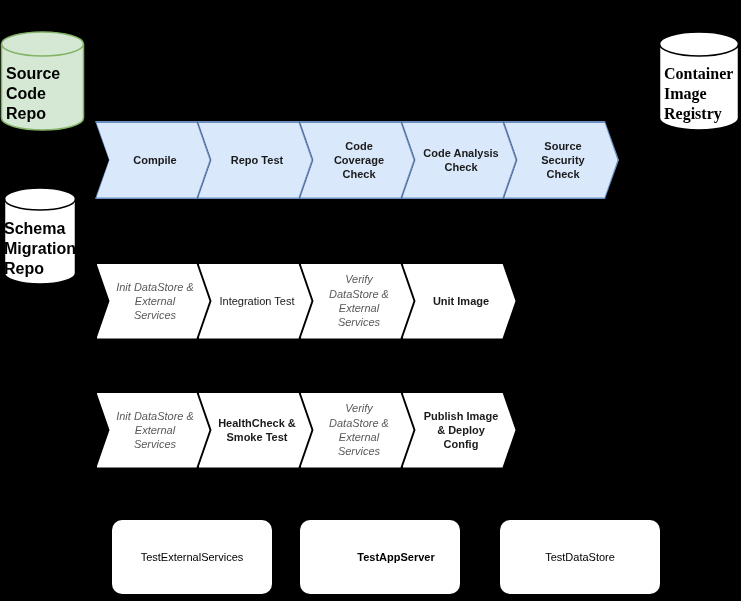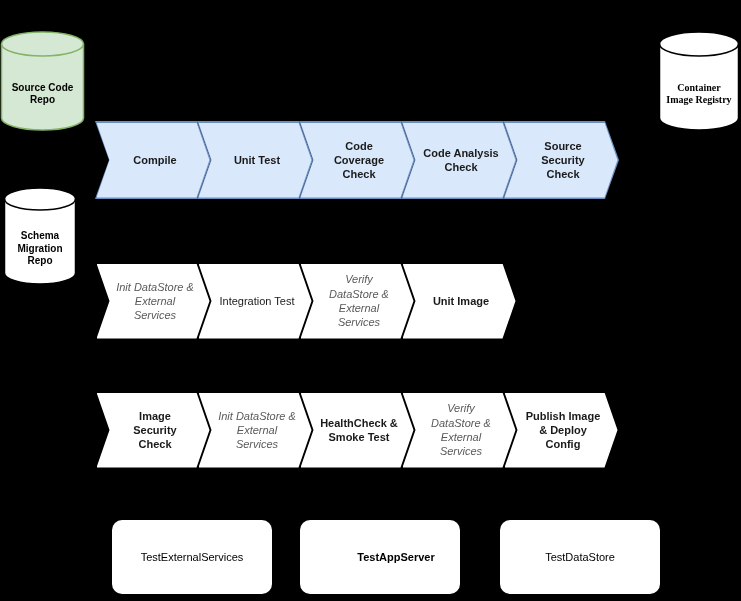--- a/index.html
+++ b/index.html
@@ -7,21 +7,21 @@
     position:relative; width:741px; height:601px; background:#000000;
     font-family:"Liberation Sans", sans-serif; overflow:hidden;
   }
 
   
   .cyl { position:absolute; }
   .cyl svg { position:absolute; left:0; top:0; }
   .cyl .cyl-label {
     position:absolute; left:0; right:0; top:30%; bottom:4%;
     display:flex; align-items:center; justify-content:center;
-    text-align:center; font-size:10px; font-weight:bold; color:#000;
+    font-size:16px; font-weight:bold; color:#000;
     padding:0 6px; line-height:1.25;
   }
   .cyl-source  { left:0px;   top:30px;  width:85px; height:102px; }
   .cyl-schema  { left:3px;   top:186px; width:74px; height:100px; }
   .cyl-registry{ left:658px; top:30px;  width:82px; height:102px;font-family:Liberation Serif, serif; }
 
   
   .chev-row { position:absolute; display:flex; }
   .row-build   { left:95px; top:121px; }
   .row-integ   { left:95px; top:262px; }
@@ -95,21 +95,21 @@
 
   <div class="chev-row row-build row-blue">
     <div class="chev">
       <div class="bg"></div>
         <div class="fg"></div>
       <div class="label bold">Compile</div>
     </div>
     <div class="chev">
       <div class="bg"></div>
         <div class="fg"></div>
-      <div class="label bold">Unit Test</div>
+      <div class="label bold">Repo Test</div>
     </div>
     <div class="chev">
       <div class="bg"></div>
         <div class="fg"></div>
       <div class="label bold">Code Coverage Check</div>
     </div>
     <div class="chev">
       <div class="bg"></div>
         <div class="fg"></div>
       <div class="label bold">Code Analysis Check</div>
@@ -141,25 +141,20 @@
       <div class="bg"></div>
         <div class="fg"></div>
       <div class="label bold">Unit Image</div>
     </div>
   </div>
 
   <div class="chev-row row-deploy row-white">
     <div class="chev">
       <div class="bg"></div>
         <div class="fg"></div>
-      <div class="label bold">Image Security Check</div>
-    </div>
-    <div class="chev">
-      <div class="bg"></div>
-        <div class="fg"></div>
       <div class="label italic">Init DataStore &amp; External Services</div>
     </div>
     <div class="chev">
       <div class="bg"></div>
         <div class="fg"></div>
       <div class="label bold">HealthCheck &amp; Smoke Test</div>
     </div>
     <div class="chev">
       <div class="bg"></div>
         <div class="fg"></div>

